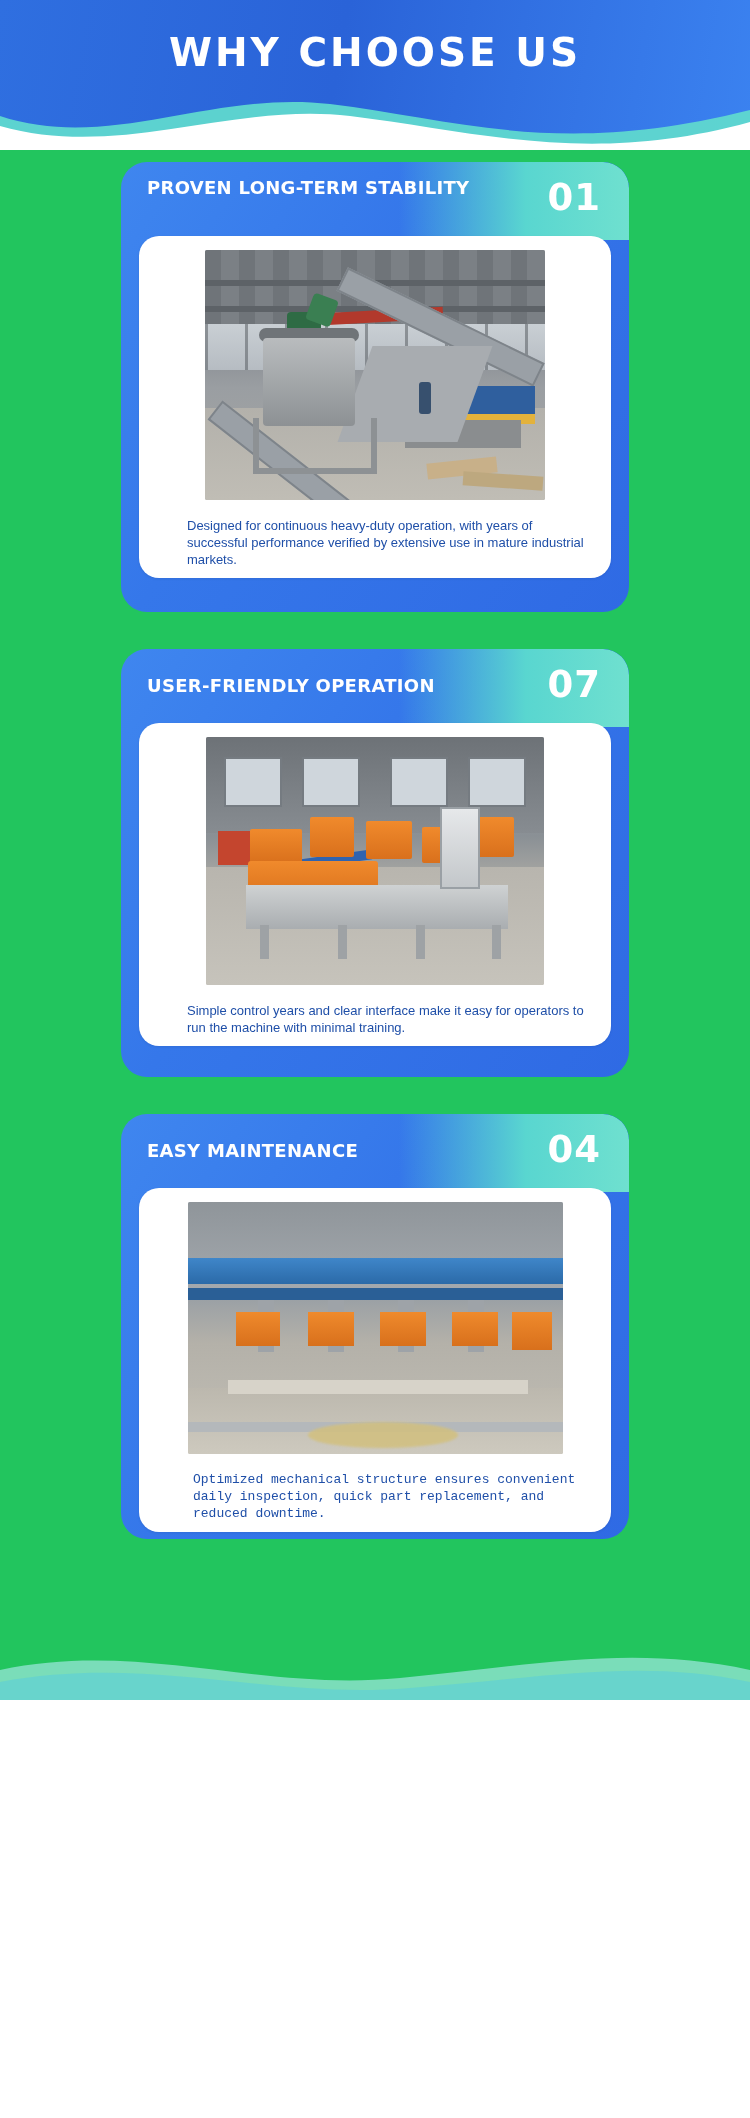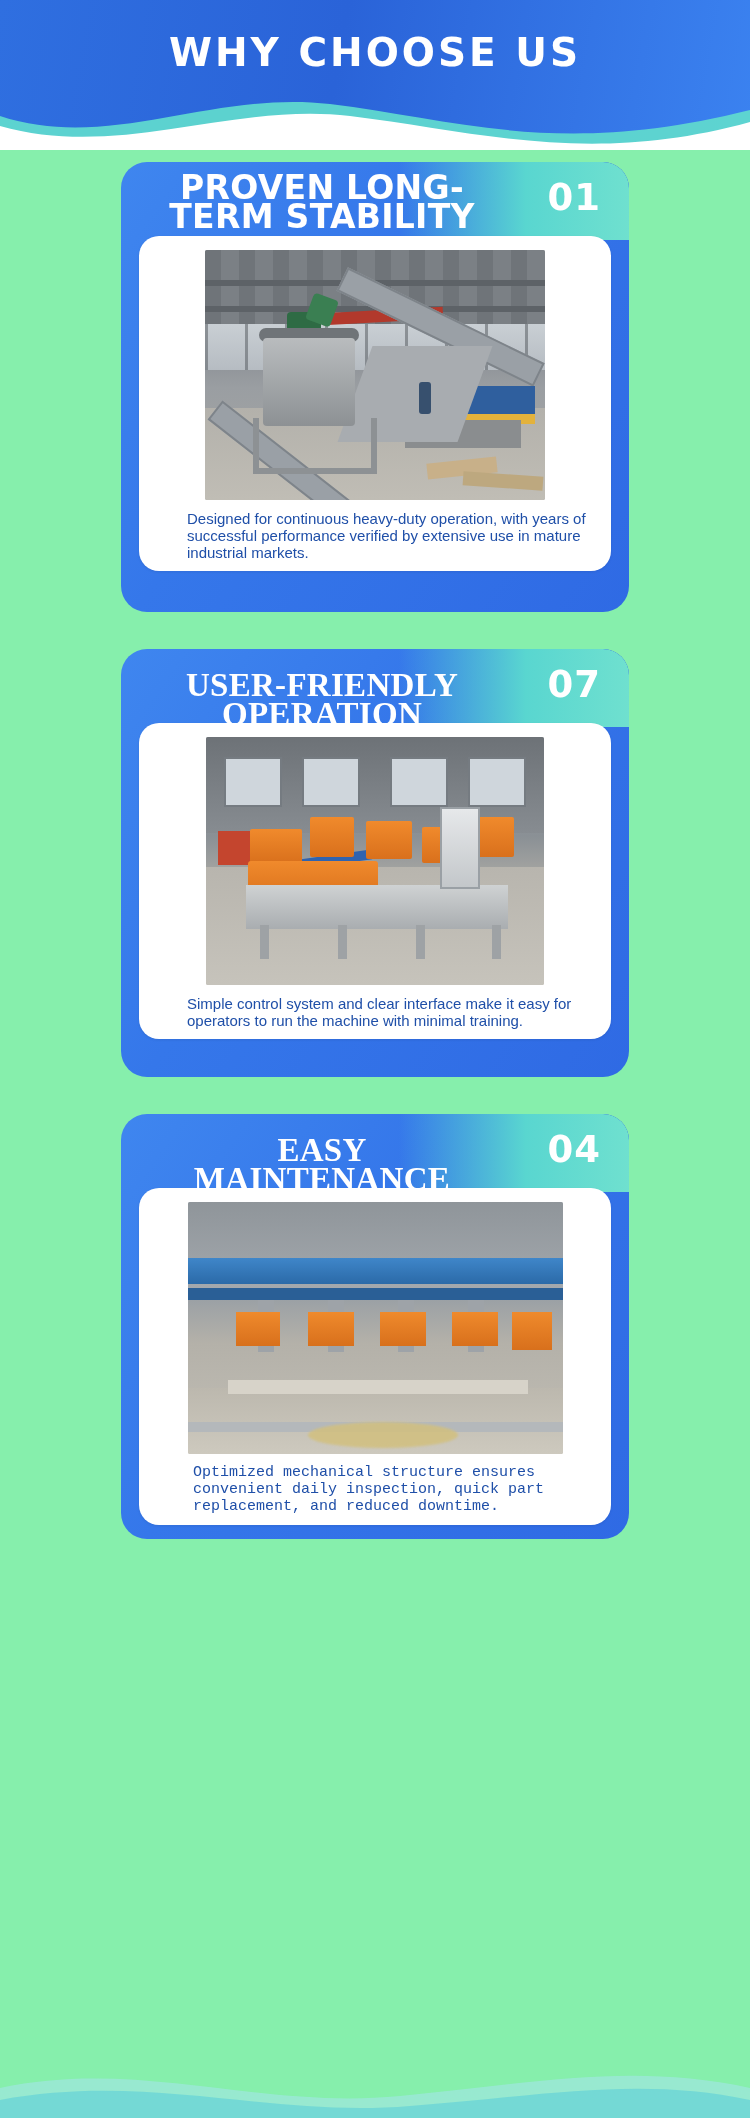--- a/index.html
+++ b/index.html
@@ -10,22 +10,22 @@
     width: 750px;
     height: 2118px;
     font-family: "Liberation Sans", sans-serif;
     background: #ffffff;
     overflow: hidden;
   }
 
   .page {
     position: relative;
     width: 750px;
-    height: 2118px;
-    background: #86efac;
+    height: 1700px;
+    background: #22c55e;
     overflow: hidden;
   }
 
   
   .header {
     position: relative;
     width: 750px;
     height: 150px;
     background: linear-gradient(100deg, #2f6fe0 0%, #2a63d8 45%, #3b82f0 100%);
     overflow: hidden;
@@ -79,29 +79,28 @@
     height: 78px;
     background: linear-gradient(90deg, rgba(63,190,220,0) 0%, #59d6d0 55%, #6fe0cf 100%);
     border-top-right-radius: 26px;
   }
   .card-title {
     position: absolute;
     left: 26px;
     top: 11px;
     width: 350px;
     color: #ffffff;
-    font-size: 33px;
+    font-size: 18px;
     font-weight: bold;
     line-height: 29px;
     letter-spacing: 0.3px;
     font-family: "DejaVu Sans", sans-serif;
     z-index: 3;
-    text-align: center;
-  }
-  .card-title.single { top: 22px; font-family: Liberation Serif, serif; }
+  }
+  .card-title.single { top: 22px; }
   .card-num {
     position: absolute;
     right: 28px;
     top: 14px;
     color: #ffffff;
     font-size: 37px;
     font-weight: bold;
     font-family: "DejaVu Sans", sans-serif;
     letter-spacing: 1px;
     z-index: 4;
@@ -125,23 +124,23 @@
     margin: 0 auto;
     border-radius: 2px;
     overflow: hidden;
     position: relative;
   }
   .photo-1 { width: 340px; height: 250px; }
   .photo-2 { width: 338px; height: 248px; }
   .photo-3 { width: 375px; height: 252px; }
 
   .card-desc {
-    margin: 10px 22px 0 48px;
+    margin: 17px 22px 0 48px;
     color: #1f4fa8;
-    font-size: 15px;
+    font-size: 13px;
     line-height: 17px;
   }
   .card-3 .card-desc { margin-left: 54px; }
 
   
   .scene { position: absolute; inset: 0; }
 
   
   .s1 { background: linear-gradient(180deg,#8e9399 0%, #7d8288 28%, #9a9ea2 55%, #a9a9a5 100%); }
   .s1 .roof {
@@ -387,21 +386,21 @@
           <div class="orange" style="left:268px; bottom:128px; width:40px; height:40px;"></div>
           <div class="orange" style="left:42px; bottom:84px; width:130px; height:40px; border-radius:3px;"></div>
           <div class="gray-base"></div>
           <div class="leg" style="left:54px;"></div>
           <div class="leg" style="left:132px;"></div>
           <div class="leg" style="left:210px;"></div>
           <div class="leg" style="left:286px;"></div>
           <div class="panel"></div>
         </div>
       </div>
-      <div class="card-desc">Simple control system and clear interface make it easy for operators to run the machine with minimal training.</div>
+      <div class="card-desc">Simple control years and clear interface make it easy for operators to run the machine with minimal training.</div>
     </div>
   </div>
 
   <div class="card card-3">
     <div class="card-topbar">
       <div class="grad"></div>
       <div class="card-title single">EASY MAINTENANCE</div>
       <div class="card-num">04</div>
     </div>
     <div class="card-body">

